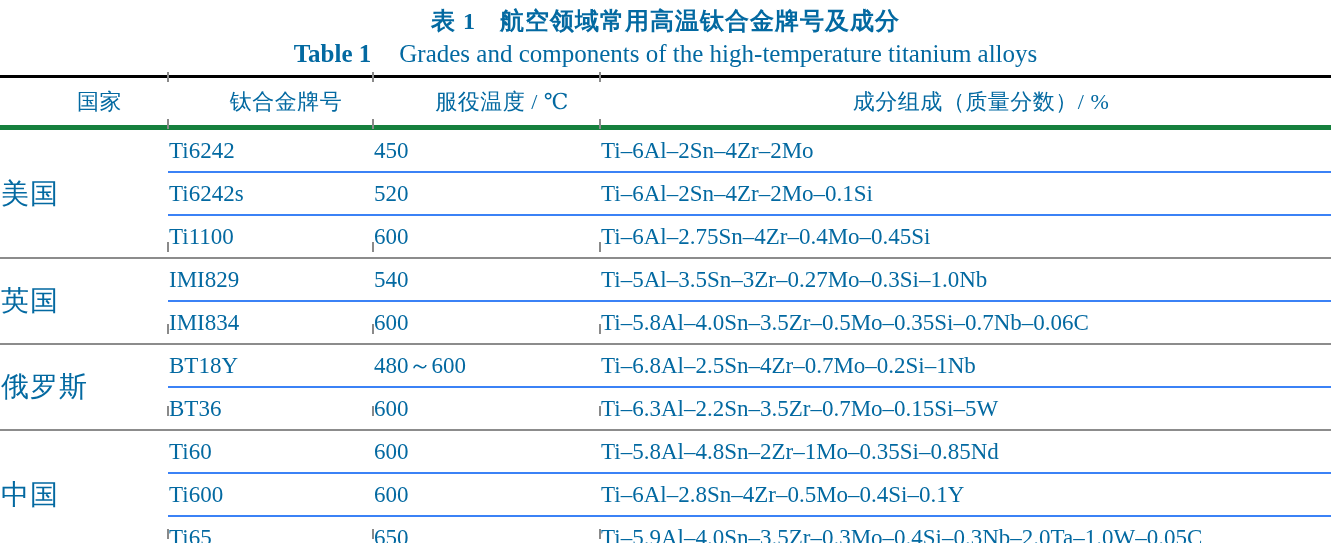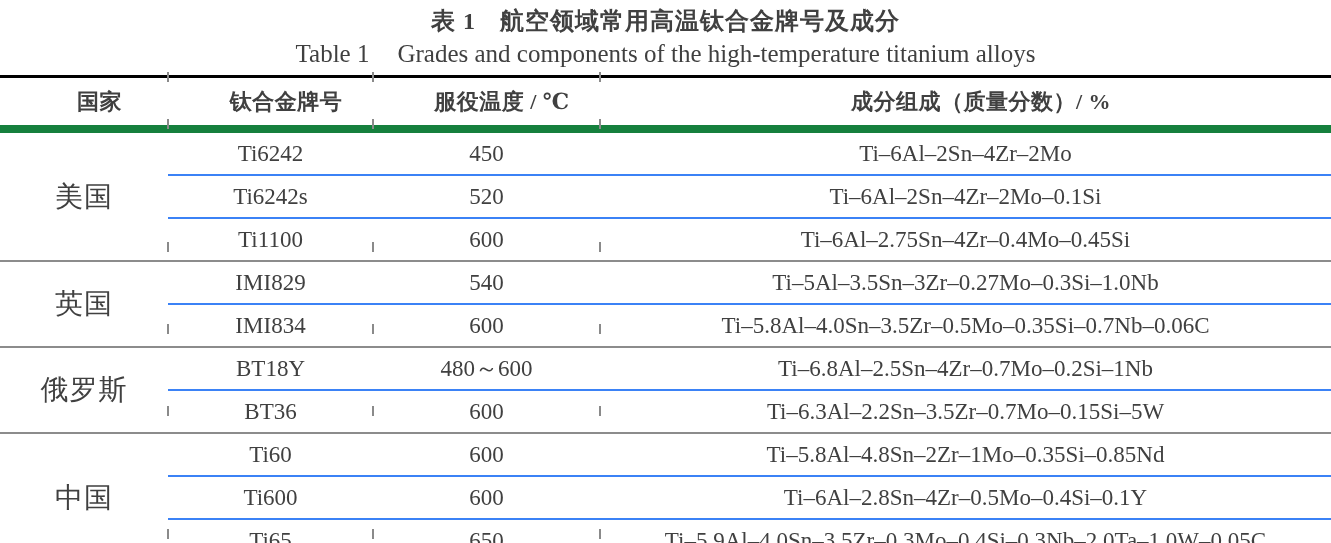--- a/index.html
+++ b/index.html
@@ -1,57 +1,56 @@
 <!DOCTYPE html>
 <html><head>
 <meta charset="utf-8">
 <style>
   html,body{margin:0;padding:0;background:#ffffff;}
   .page{
     position:relative;
     width:1331px;height:543px;
     background:#ffffff;
-    color:#404040;
+    color:#0369a1;
     font-family:"Liberation Serif","DejaVu Serif",serif;
     overflow:hidden;
   }
   .caption{ text-align:center; padding-top:5px; }
   .caption-zh{
     font-size:24px; line-height:32px; font-weight:700;
     letter-spacing:1px;
   }
   .caption-zh .cap-label{ margin-right:24px; }
   .caption-en{
     font-size:25px; line-height:34px; font-weight:400;
   }
-  .caption-en .cap-label{ font-weight:400; margin-right:28px; }
+  .caption-en .cap-label{ font-weight:700; margin-right:28px; }
 
   .table-wrap{ position:relative; margin-top:4px; }
   table.alloy{
     width:1331px;
     table-layout:fixed;
     border-collapse:collapse;
     border-top:3px solid #000000;
     border-bottom:3px solid #000000;
   }
   col.c1{width:168px;} col.c2{width:205px;} col.c3{width:227px;} col.c4{width:731px;}
   th{
-    font-weight:700;
+    font-weight:400;
     font-size:22px;
     height:45px;
     text-align:center;
     vertical-align:middle;
-    border-bottom:8px solid #15803d;
+    border-bottom:5px solid #15803d;
     letter-spacing:0.5px;
     padding-left:32px;
   }
   td{
     font-size:23px;
     height:39px;
-    text-align:center;
     vertical-align:middle;
     white-space:nowrap;
     margin-top:20px;
   }
   td.country{ font-size:28px; letter-spacing:1px; }
   
   tbody tr + tr td{ border-top:2px solid #3b82f6; }
   
   tbody + tbody tr:first-child td{ border-top:2px solid #8c8c8c; }
 

